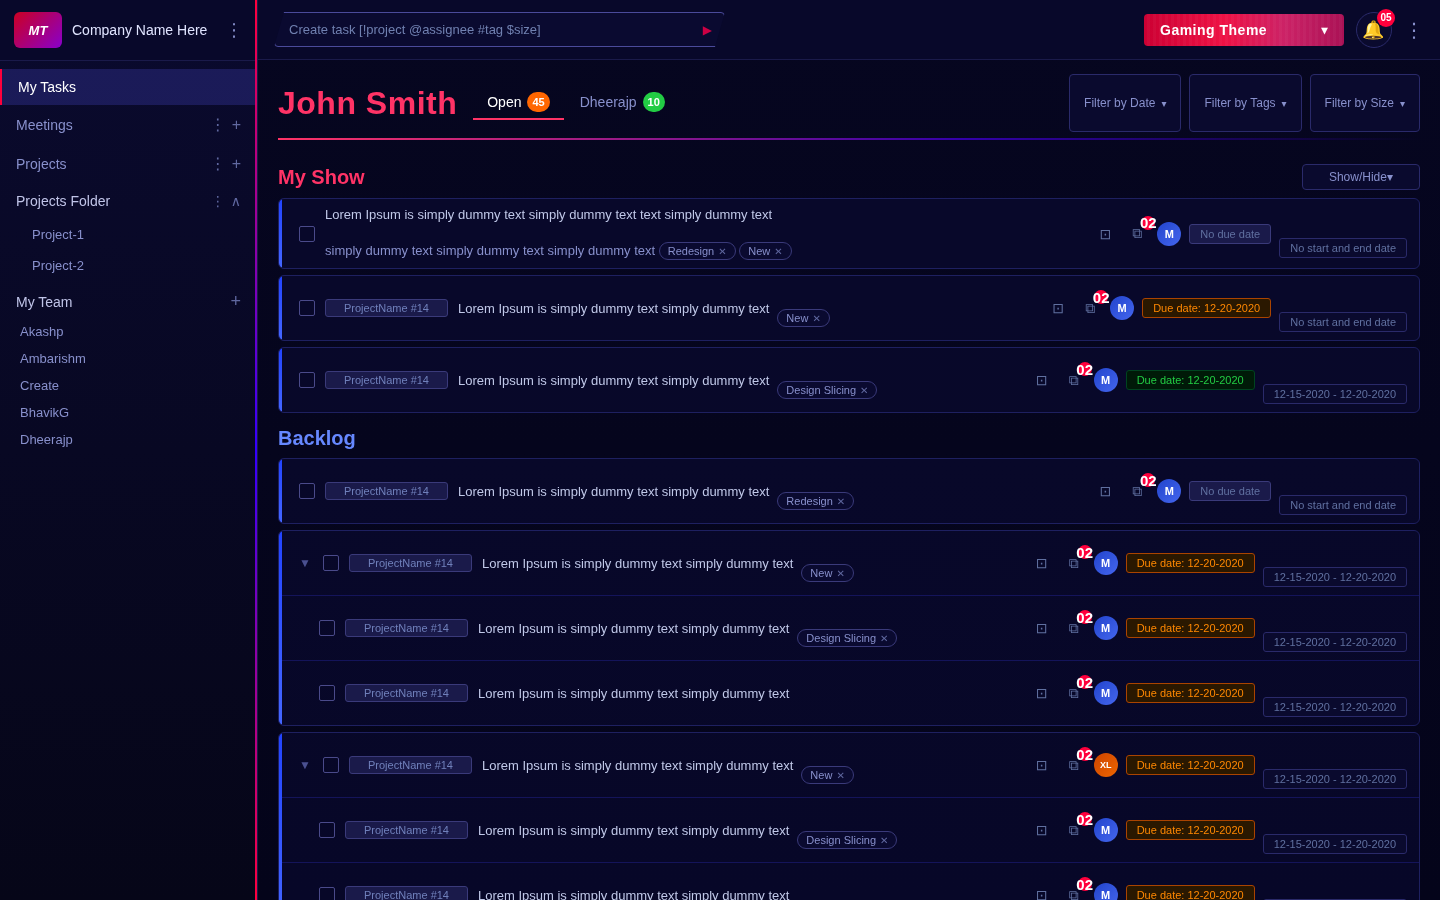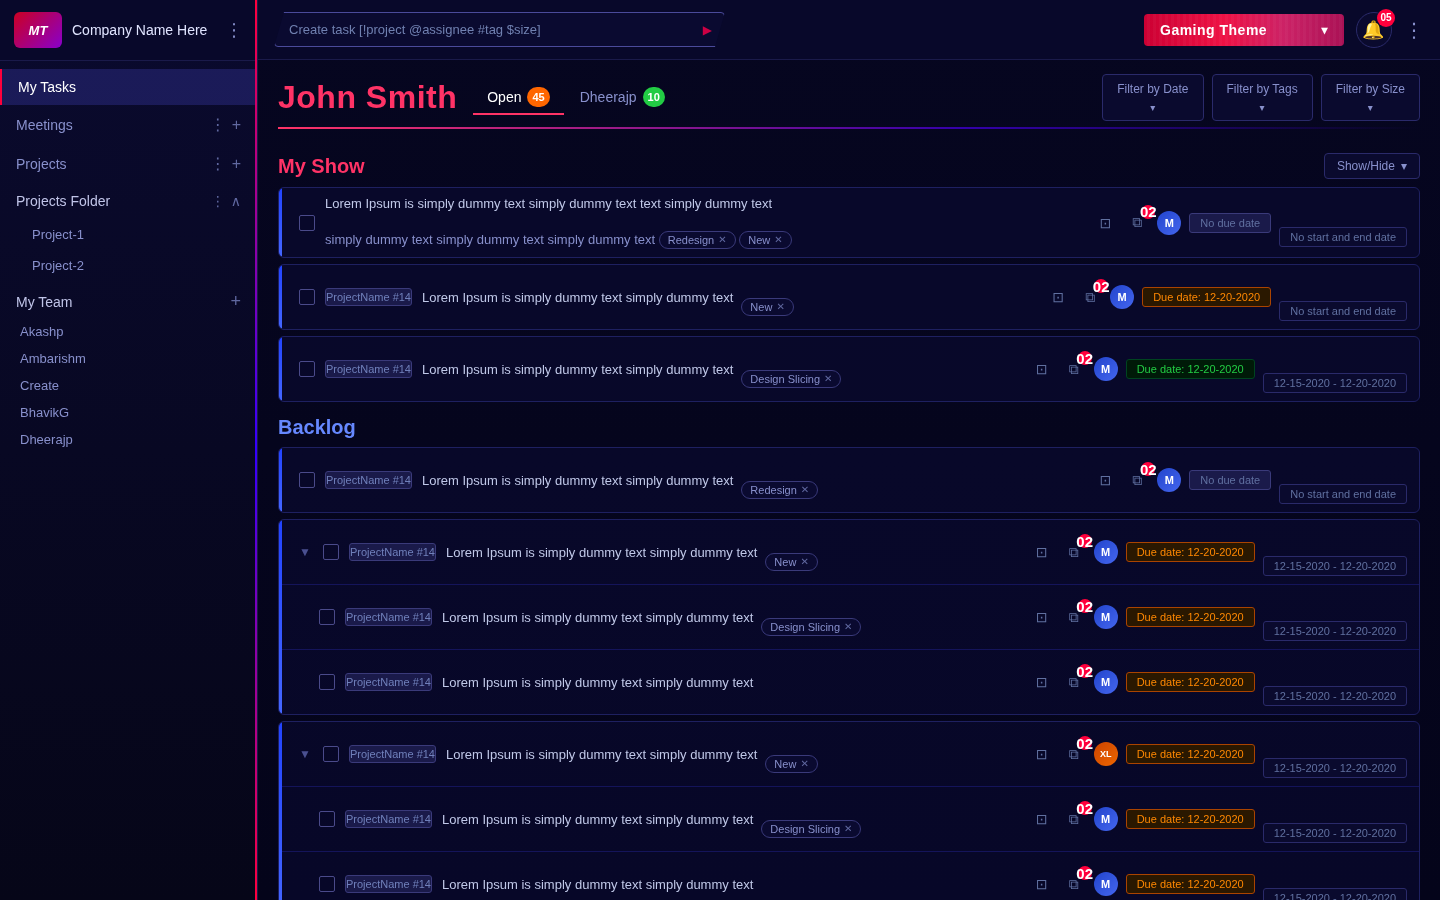--- a/index.html
+++ b/index.html
@@ -299,28 +299,27 @@
 
     .filter-buttons {
       margin-left: auto;
       display: flex;
       gap: 8px;
     }
     .filter-btn {
       display: flex;
       align-items: center;
       gap: 6px;
-      padding: 7px 14px;
+      padding: 21px 14px;
       background: #0a0a2e;
       border: 1px solid #2a2a6a;
       border-radius: 4px;
       color: #8890cc;
       font-size: 12px;
       cursor: pointer;
-      flex-direction: column;
     }
     .filter-btn .chevron { font-size: 10px; }
 
     
     .content-area {
       flex: 1;
       overflow-y: auto;
       padding: 10px 20px 20px 20px;
     }
     .content-area::-webkit-scrollbar { width: 4px; }
@@ -333,22 +332,21 @@
       margin: 14px 0 8px 0;
     }
     .section-title {
       font-size: 20px;
       font-weight: 700;
       color: #ff3366;
     }
     .show-hide-btn {
       display: flex;
       align-items: center;
-      gap: 6px;
-      padding: 5px 12px;
+      padding: 5px 26px;
       background: #0a0a2e;
       border: 1px solid #2a2a6a;
       border-radius: 4px;
       color: #8890cc;
       font-size: 12px;
       cursor: pointer;
     }
 
     
     .task-card {
@@ -384,40 +382,40 @@
       border-radius: 2px;
       flex-shrink: 0;
       cursor: pointer;
       background: transparent;
     }
 
     .task-project-tag {
       background: #1a1a4a;
       border: 1px solid #3a3a7a;
       border-radius: 3px;
-      padding: 2px 0;
+      padding: 2px 18px;
       font-size: 11px;
       color: #7080bb;
       white-space: nowrap;
       flex-shrink: 0;
     }
 
     .task-text {
       flex: 1;
       font-size: 13px;
       color: #c0c8e8;
       display: flex;
       align-items: center;
       gap: 8px;
       flex-wrap: wrap;
     }
 
     .tag-pill {
       display: inline-flex;
-      align-items: flex-start;
+      align-items: center;
       gap: 4px;
       padding: 2px 8px;
       border: 1px solid #3a3a7a;
       border-radius: 12px;
       font-size: 11px;
       color: #8890cc;
       background: #0a0a30;
       cursor: pointer;
       margin-top: 20px;
     }

